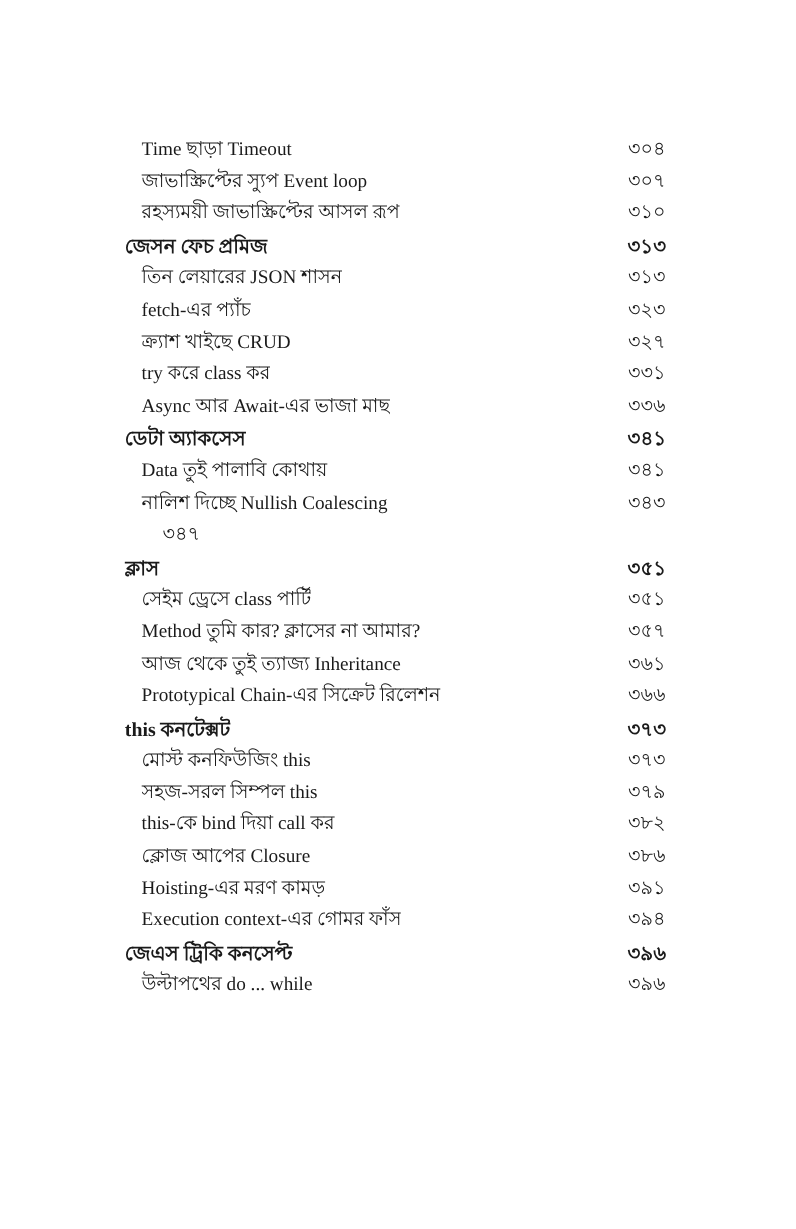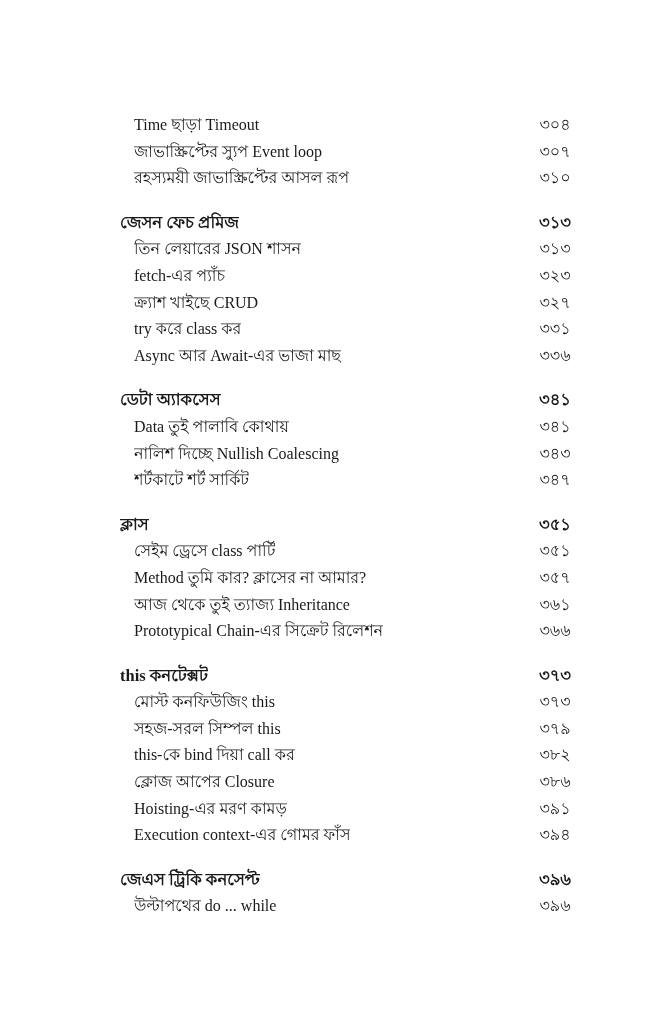--- a/index.html
+++ b/index.html
@@ -21,33 +21,33 @@
     position: absolute;
     left: 0;
     top: 0;
     width: 663px;
     height: 1024px;
     background: #ffffff;
   }
 
   .toc-body {
     position: absolute;
-    left: 120px;
+    left: 104px;
     top: 112px;
     width: 456px;
   }
 
   .toc-section {
     margin: 0;
     padding: 0;
   }
 
   
   .toc-section + .toc-section {
-    margin-top: 18px;
+    margin-top: 1px;
   }
 
   .toc-row {
     display: flex;
     align-items: baseline;
     justify-content: space-between;
     height: 26.6px;
     line-height: 26.6px;
     white-space: nowrap;
   }
@@ -144,21 +144,20 @@
         </div>
         <div class="toc-row entry">
           <span class="title">Data তুই পালাবি কোথায়</span>
           <span class="page">৩৪১</span>
         </div>
         <div class="toc-row entry">
           <span class="title">নালিশ দিচ্ছে Nullish Coalescing</span>
           <span class="page">৩৪৩</span>
         </div>
         <div class="toc-row entry">
-          <span class="title">শর্টকাটে শর্ট সার্কিট</span>
           <span class="page">৩৪৭</span>
         </div>
       </div>
       <div class="toc-section">
         <div class="toc-row heading">
           <span class="title">ক্লাস</span>
           <span class="page">৩৫১</span>
         </div>
         <div class="toc-row entry">
           <span class="title">সেইম ড্রেসে class পার্টি</span>

